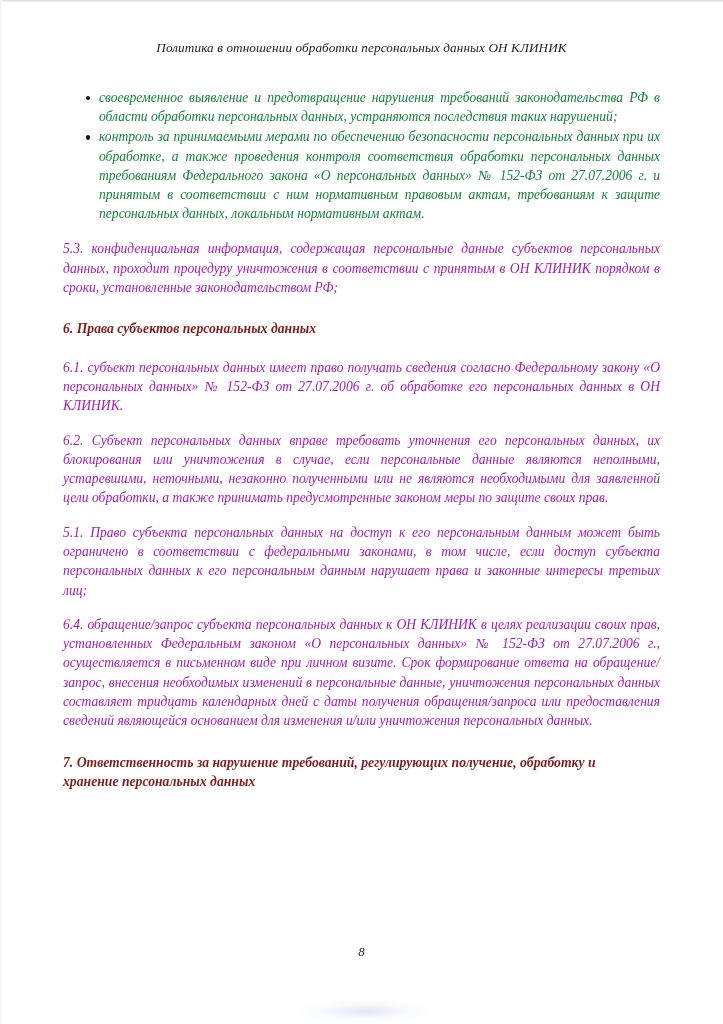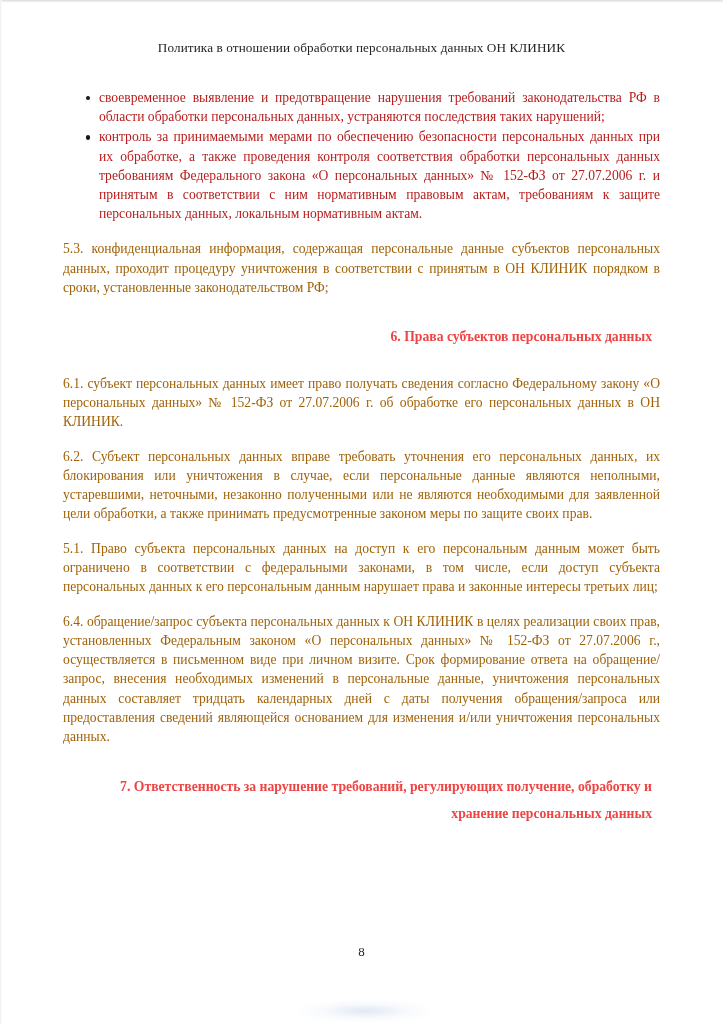--- a/index.html
+++ b/index.html
@@ -41,20 +41,21 @@
     height: 22px;
     background: radial-gradient(ellipse at center, rgba(180,195,225,0.40) 0%, rgba(215,225,242,0.18) 45%, rgba(255,255,255,0) 78%);
     pointer-events: none;
   }
 
   .page {
     position: relative;
     width: 723px;
     height: 1024px;
     box-sizing: border-box;
+    font-style: italic;
   }
 
   .doc-header {
     position: absolute;
     top: 40px;
     left: 0;
     width: 723px;
     text-align: center;
     font-size: 13.2px;
     letter-spacing: 0.1px;
@@ -74,49 +75,49 @@
     list-style: none;
   }
   ul.bullets > li {
     position: relative;
     padding-left: 36px;
     margin-bottom: 1px;
     text-align: justify;
     text-justify: inter-word;
     font-size: 13.6px;
     line-height: 19.2px;
-    color: #b91c1c;
+    color: #15803d;
   }
   ul.bullets > li::before {
     content: "";
     position: absolute;
     left: 23px;
     top: 8px;
     width: 4.4px;
     height: 4.4px;
     background: #15151a;
     border-radius: 50%;
   }
 
   p.body {
     margin: 0;
     text-align: justify;
     text-justify: inter-word;
     font-size: 13.6px;
     line-height: 19.3px;
-    color: #a16207;
+    color: #a21caf;
   }
 
   h2.section-heading {
-    margin: 8px;
-    text-align: right;
+    margin: 0;
+    text-align: left;
     font-weight: bold;
     font-size: 13.7px;
     line-height: 19.3px;
-    color: #ef4444;
+    color: #7f1d1d;
   }
   .gap-md  { height: 15px; }
   .gap-lg  { height: 19px; }
   .gap-xl  { height: 22px; }
 
   .page-number {
     position: absolute;
     top: 944px;
     left: 0;
     width: 723px;

